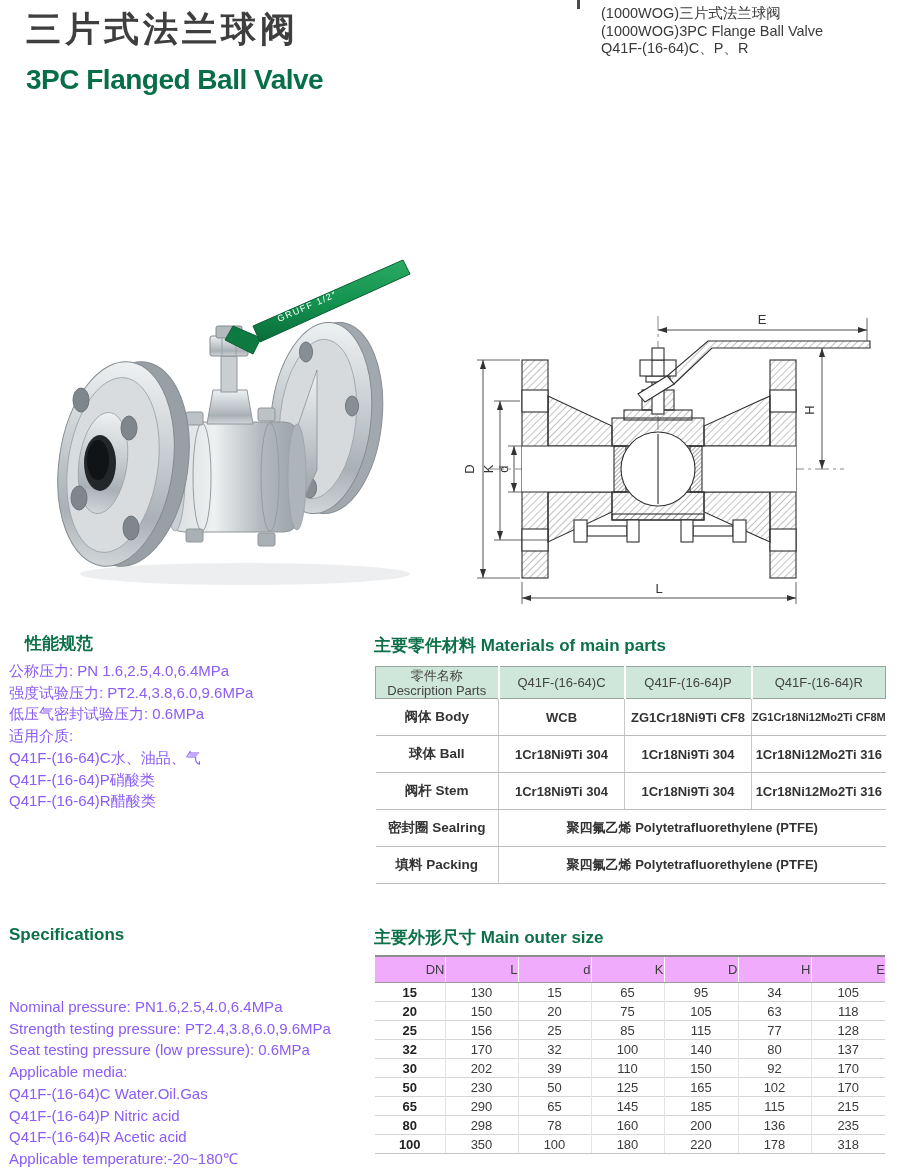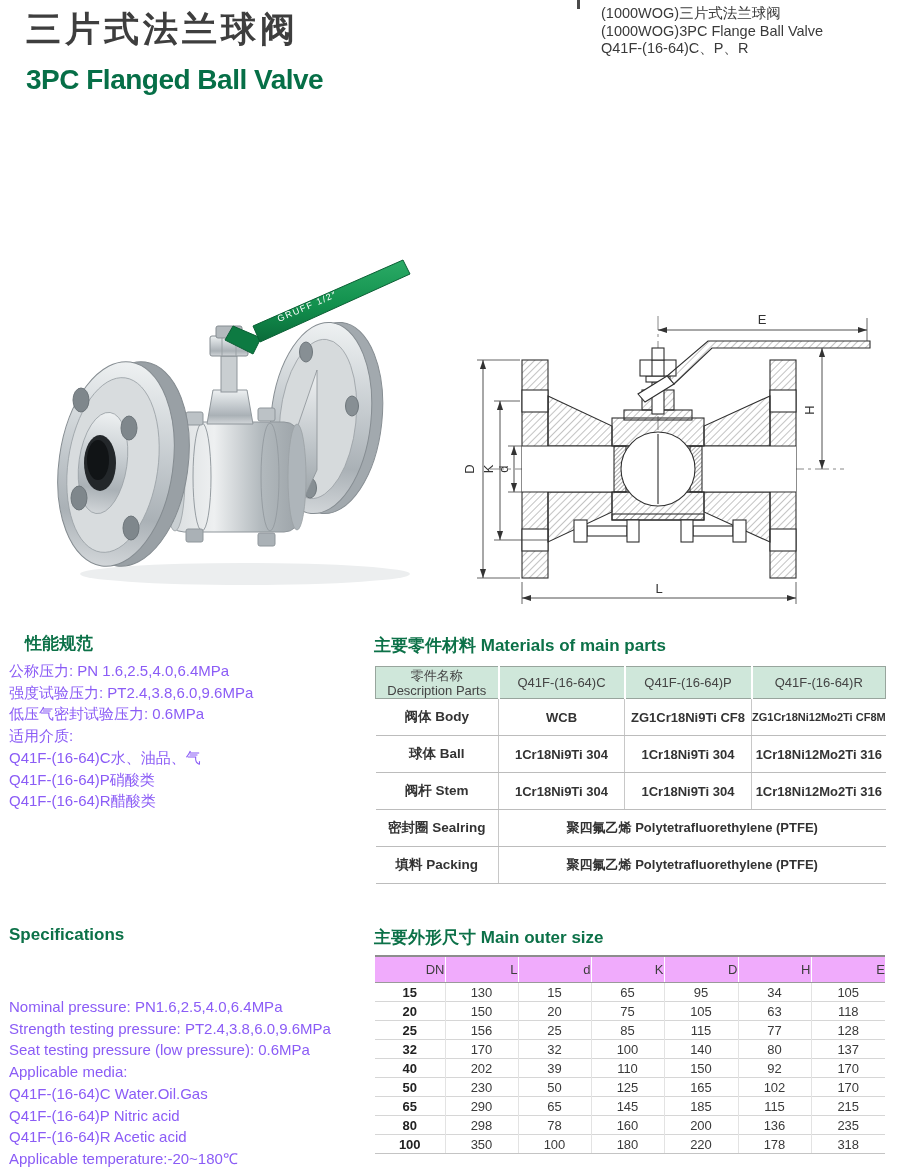--- a/index.html
+++ b/index.html
@@ -374,21 +374,21 @@
         <tr>
           <td class="dn-cell">32</td>
           <td class="num-cell">170</td>
           <td class="num-cell">32</td>
           <td class="num-cell">100</td>
           <td class="num-cell">140</td>
           <td class="num-cell">80</td>
           <td class="num-cell">137</td>
         </tr>
         <tr>
-          <td class="dn-cell">40</td>
+          <td class="dn-cell">30</td>
           <td class="num-cell">202</td>
           <td class="num-cell">39</td>
           <td class="num-cell">110</td>
           <td class="num-cell">150</td>
           <td class="num-cell">92</td>
           <td class="num-cell">170</td>
         </tr>
         <tr>
           <td class="dn-cell">50</td>
           <td class="num-cell">230</td>

